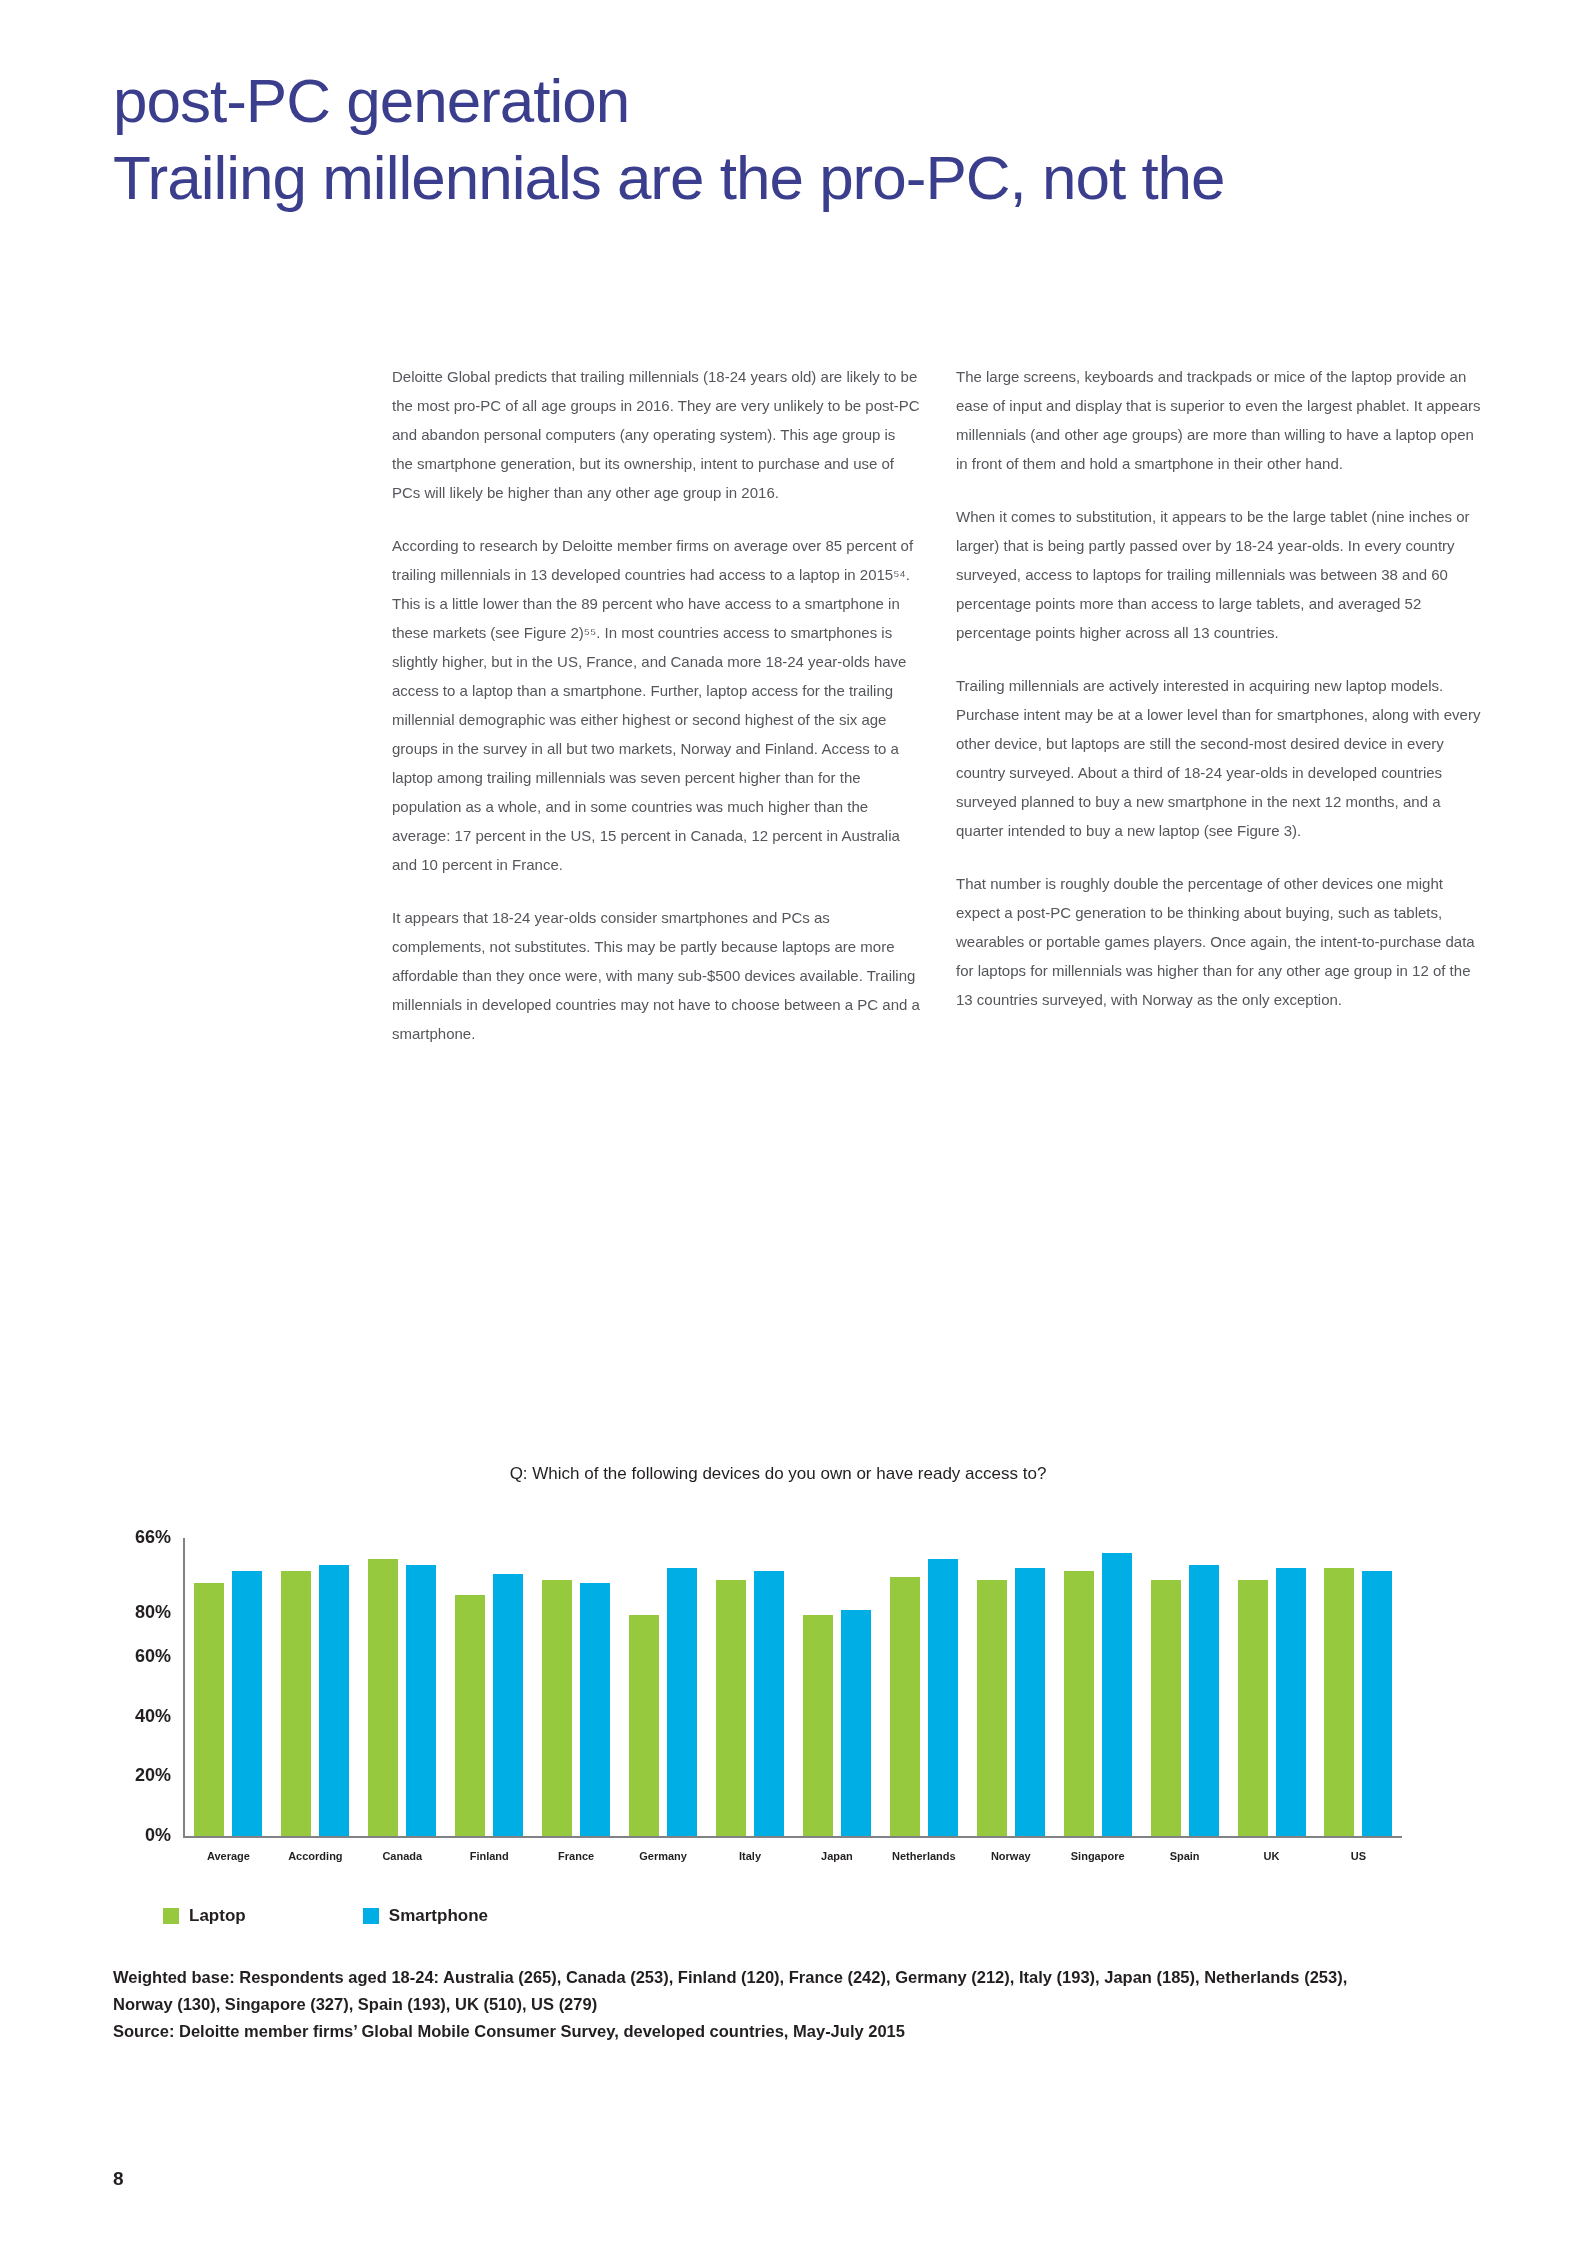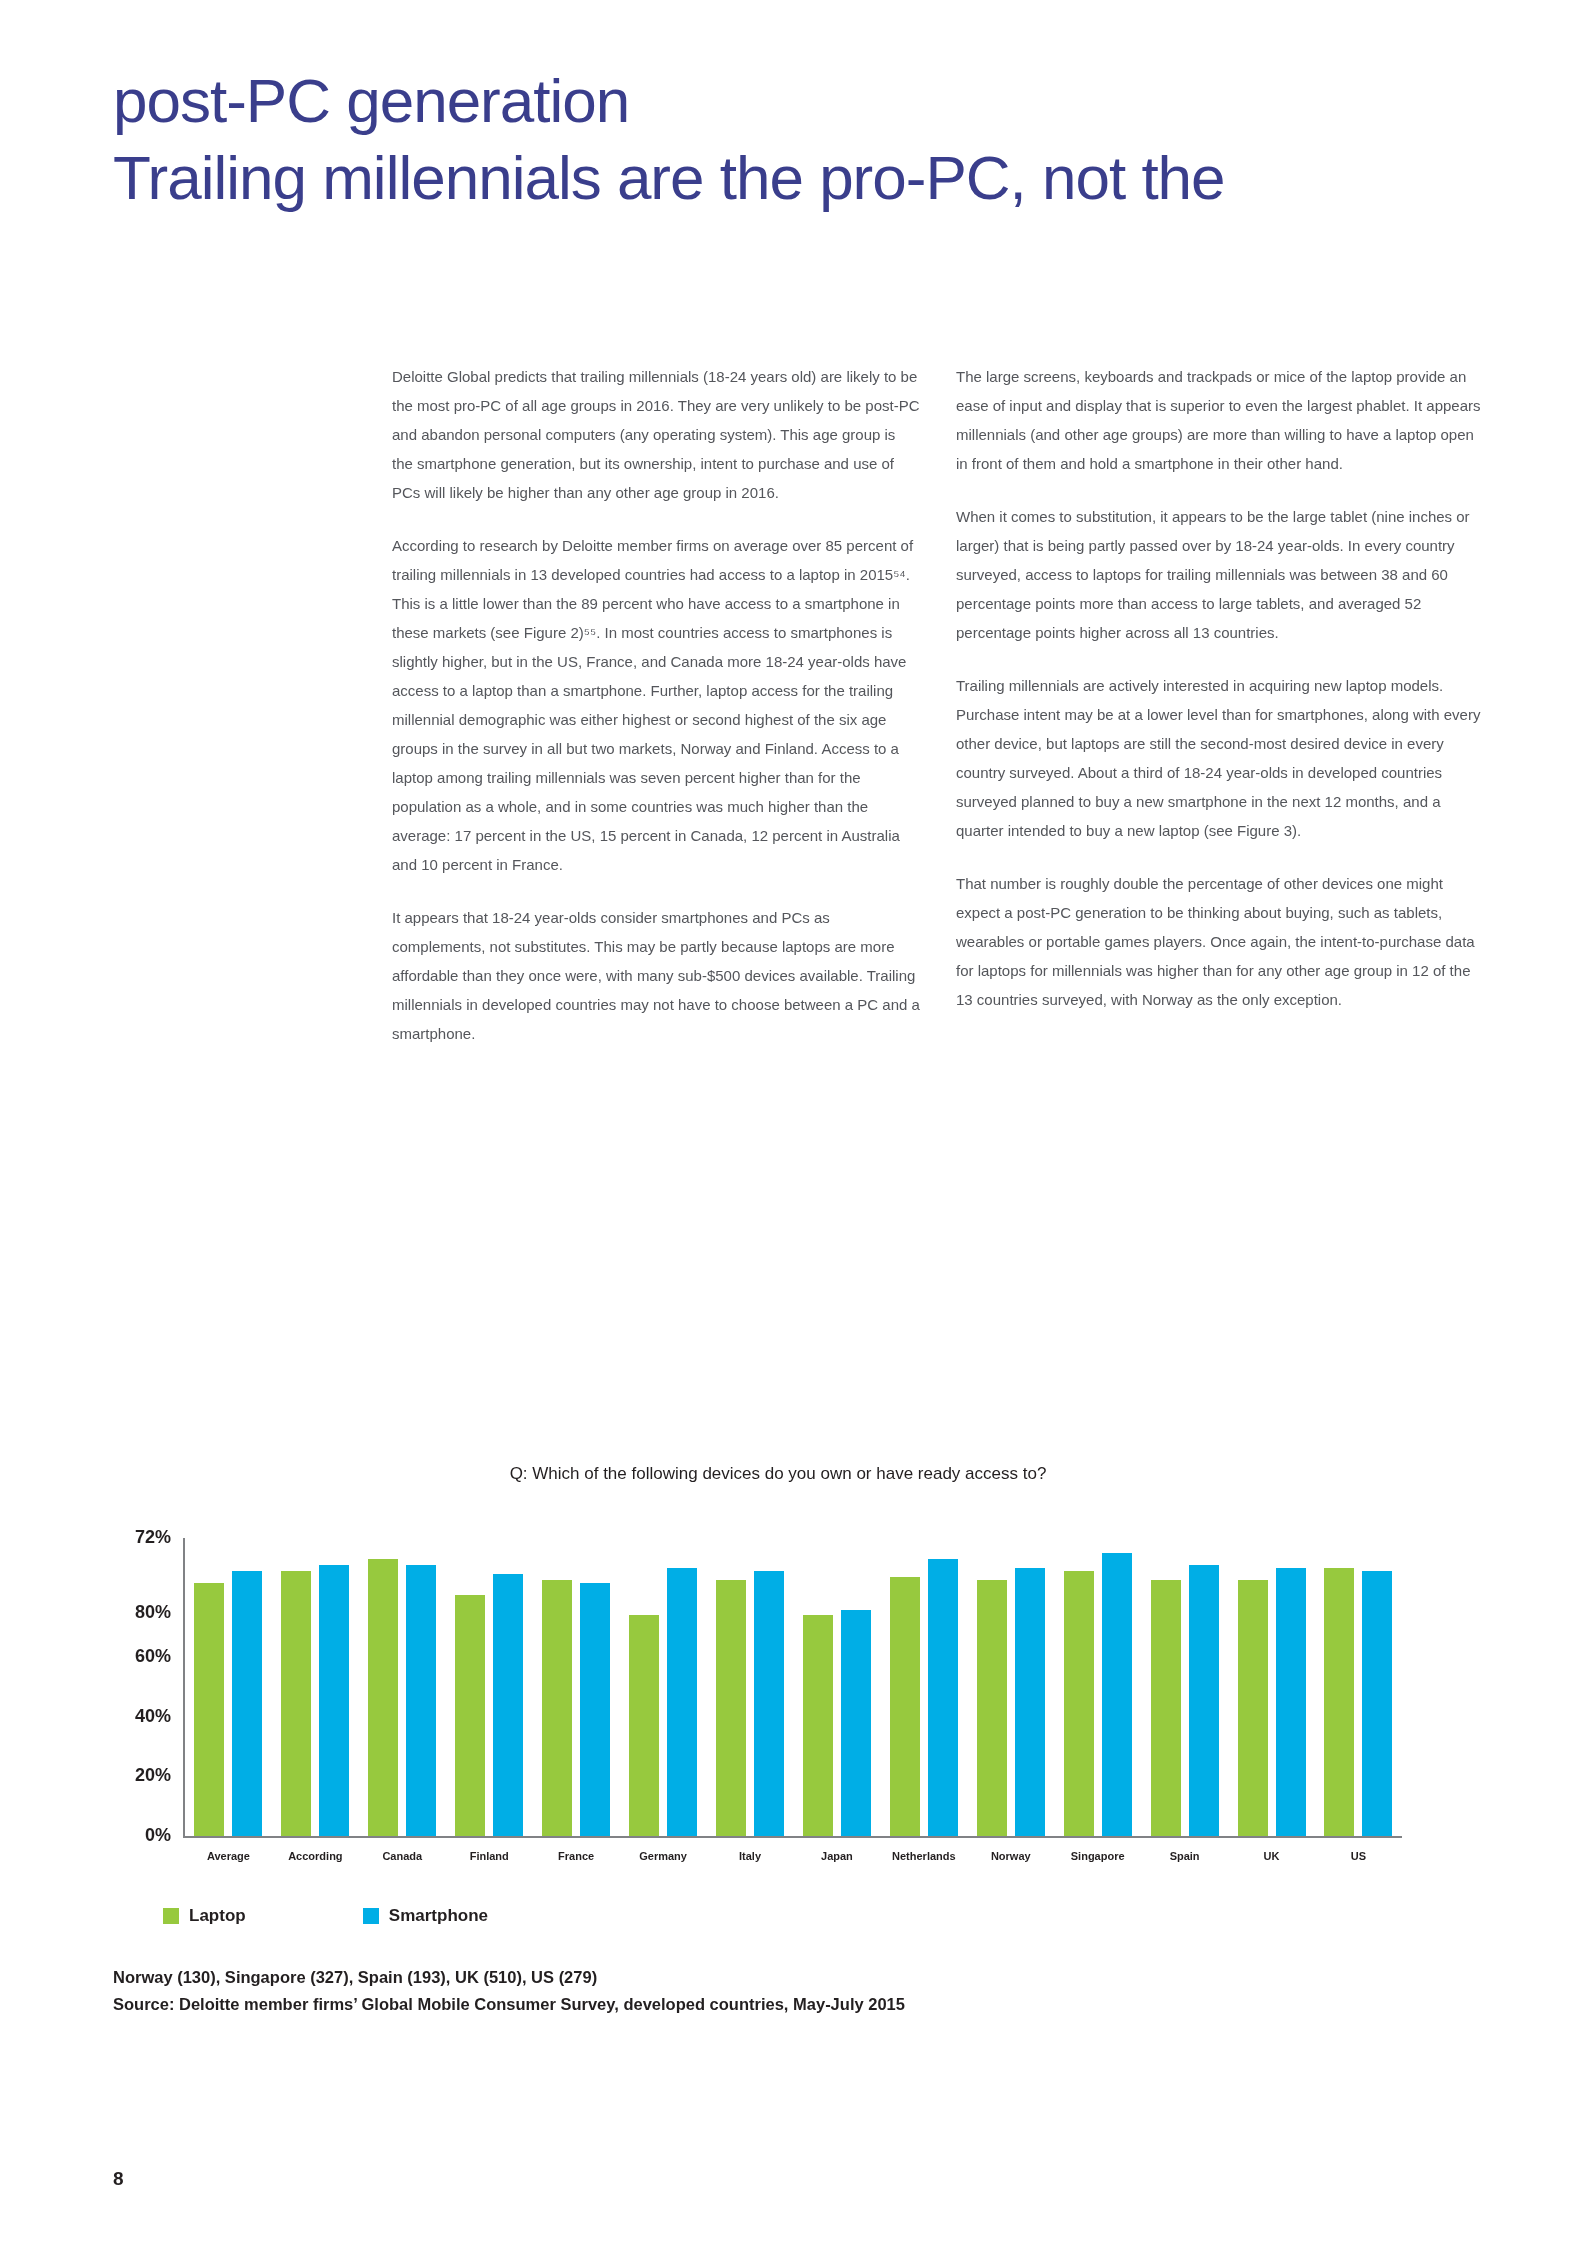--- a/index.html
+++ b/index.html
@@ -64,21 +64,21 @@
     <p>Trailing millennials are actively interested in acquiring new laptop models. Purchase intent may be at a lower level than for smartphones, along with every other device, but laptops are still the second-most desired device in every country surveyed. About a third of 18-24 year-olds in developed countries surveyed planned to buy a new smartphone in the next 12 months, and a quarter intended to buy a new laptop (see Figure 3).</p>
     <p>That number is roughly double the percentage of other devices one might expect a post-PC generation to be thinking about buying, such as tablets, wearables or portable games players. Once again, the intent-to-purchase data for laptops for millennials was higher than for any other age group in 12 of the 13 countries surveyed, with Norway as the only exception.</p>
   </div>
 </div>
 
 <div class="figure">
   <p class="fig-question">Q: Which of the following devices do you own or have ready access to?</p>
 
   <div class="chart">
     <div class="y-axis" id="y-axis">
-        <div class="y-tick" style="top: 13px;">72%</div>
+        <div class="y-tick" style="top: 13px;">66%</div>
         <div class="y-tick" style="top: 80px; margin-top: 8px;">80%</div>
         <div class="y-tick" style="top: 132.2px;">60%</div>
         <div class="y-tick" style="top: 191.8px;">40%</div>
         <div class="y-tick" style="top: 251.4px;">20%</div>
         <div class="y-tick" style="top: 311px;">0%</div>
       </div>
     <div class="plot" id="plot">
         <div class="bar-group">
           <div class="bar" style="background: rgb(151, 201, 62); height: 85%;"></div>
           <div class="bar" style="background: rgb(0, 174, 230); height: 89%;"></div>
@@ -159,17 +159,18 @@
         </div>
         <div class="legend-item" style="margin-right: 75px; width: 125px;">
           <span class="legend-swatch" style="background: rgb(0, 174, 230);"></span>
           <span class="legend-label">Smartphone</span>
         </div>
       </div>
   </div>
 </div>
 
 <div class="footnotes">
+  <p>Weighted base: Respondents aged 18-24: Australia (265), Canada (253), Finland (120), France (242), Germany (212), Italy (193), Japan (185), Netherlands (253),</p>
   <p>Norway (130), Singapore (327), Spain (193), UK (510), US (279)</p>
   <p>Source: Deloitte member firms’ Global Mobile Consumer Survey, developed countries, May-July 2015</p>
 </div>
 
 <div class="page-number">8</div>
 
 </body></html>

